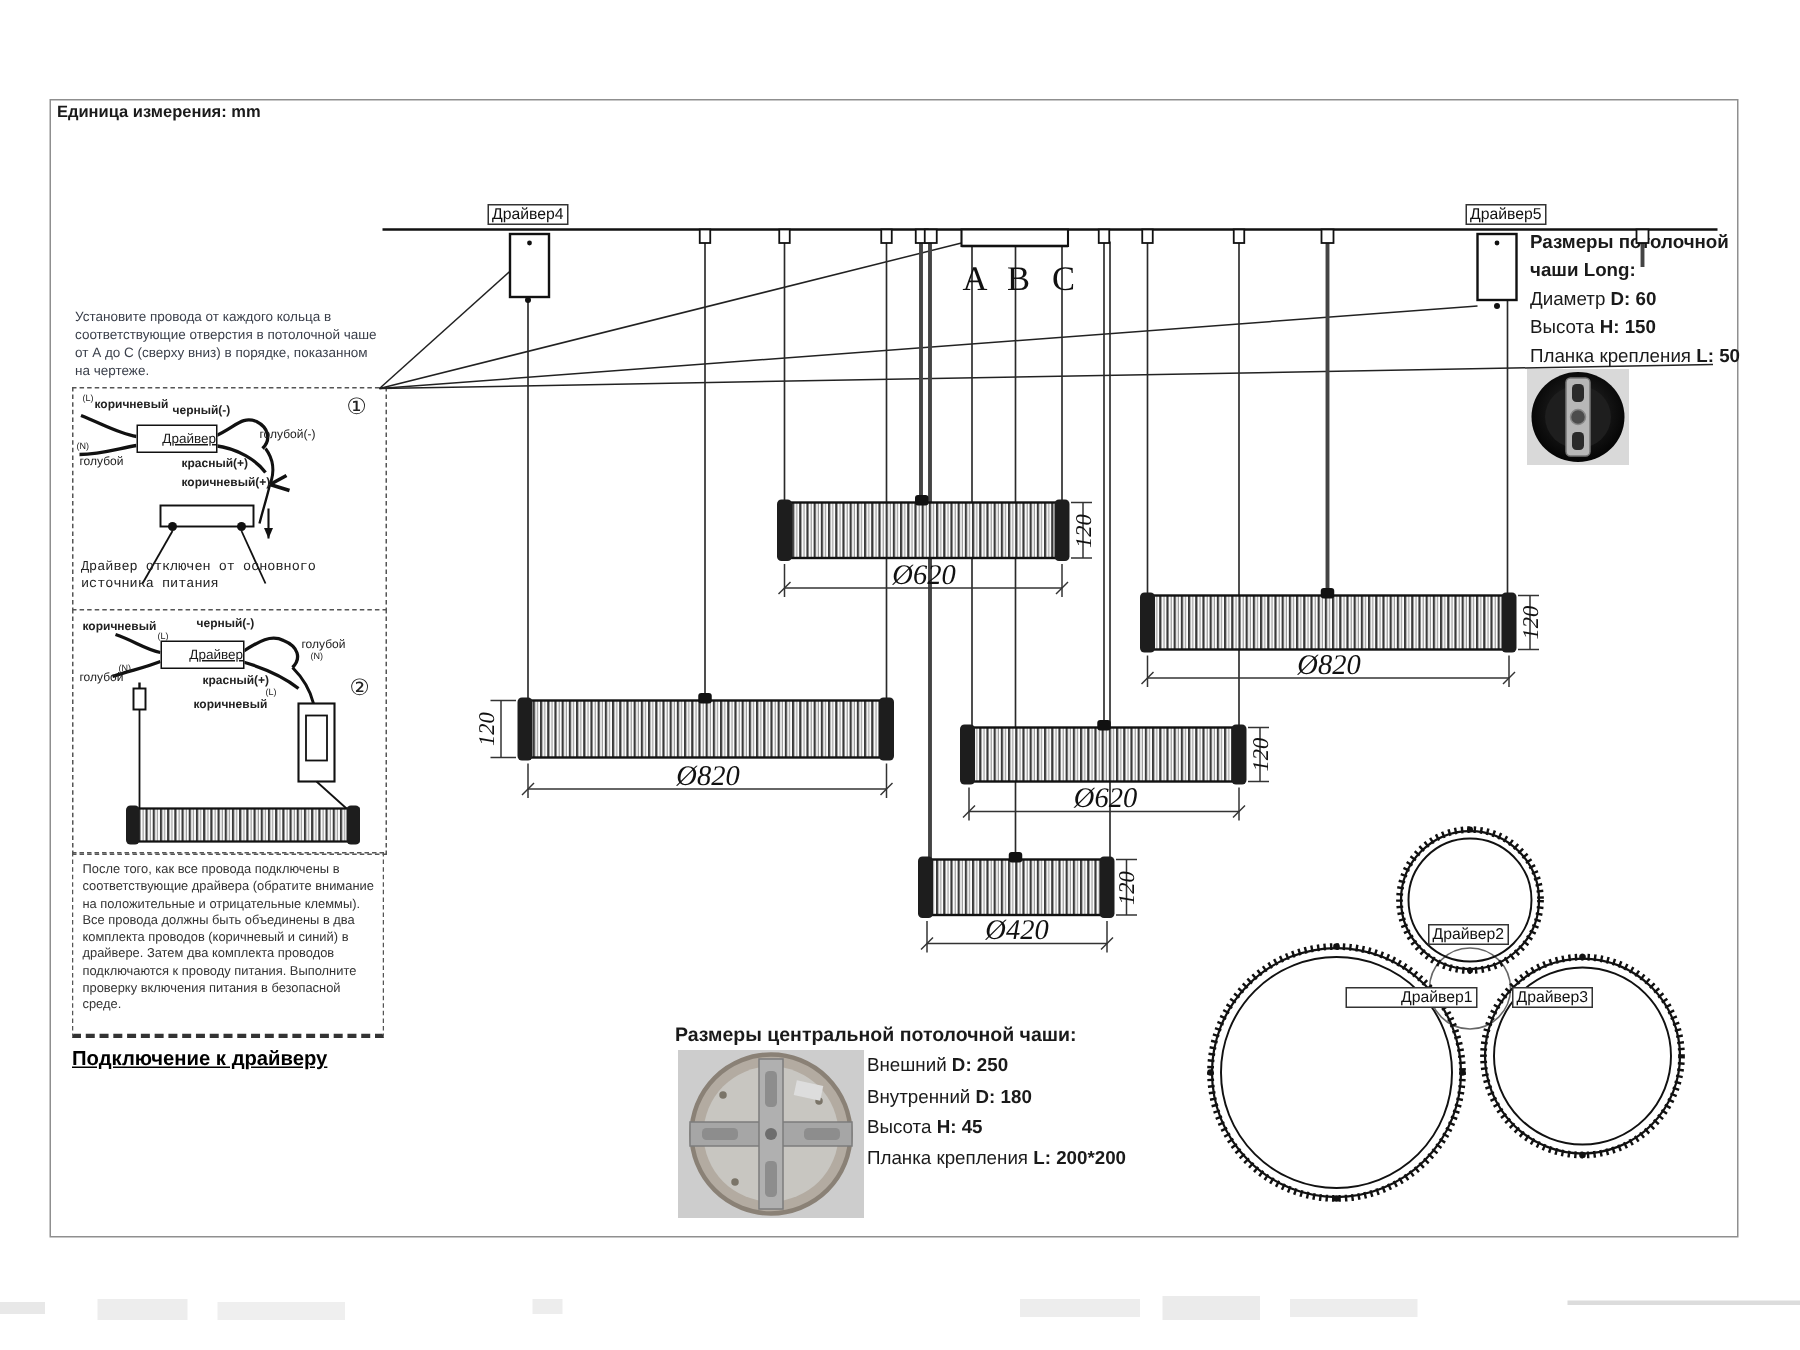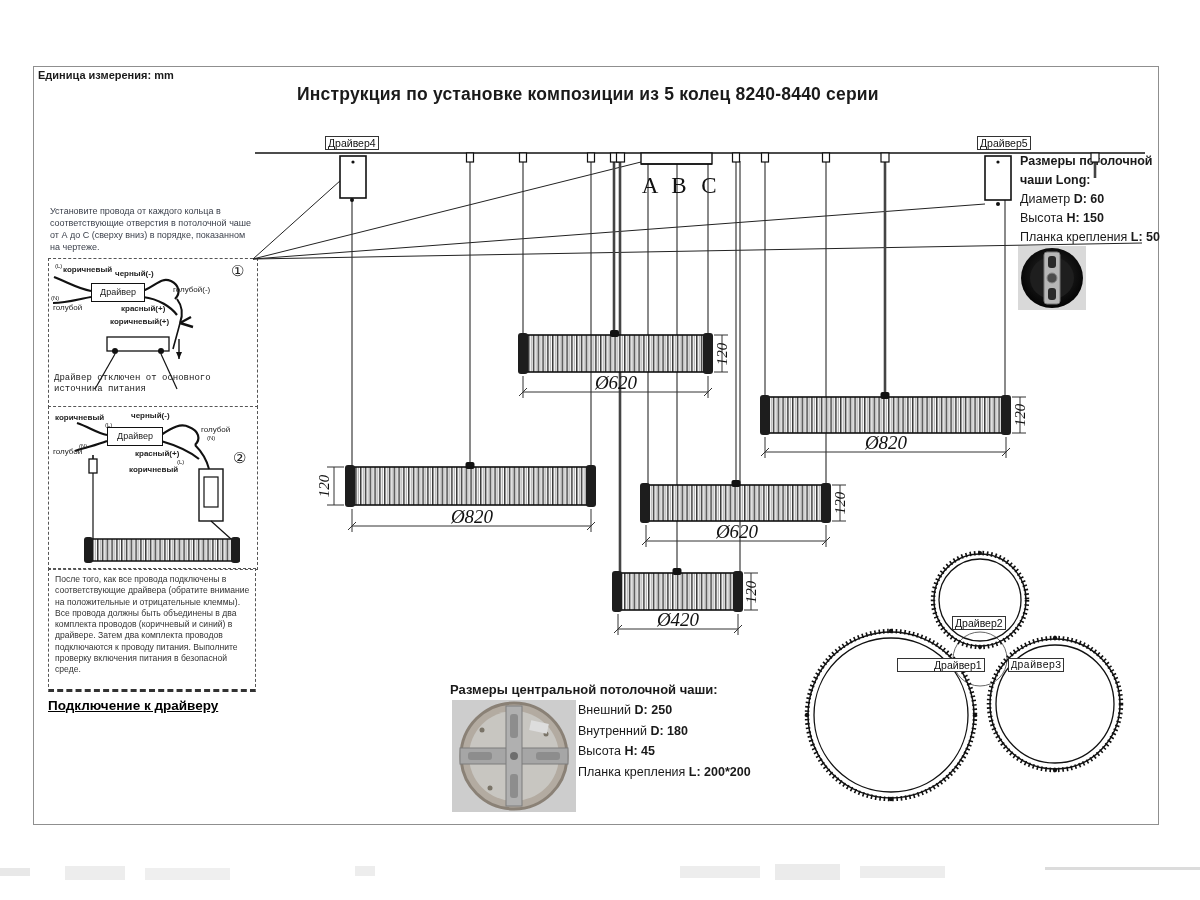--- a/index.html
+++ b/index.html
@@ -12,21 +12,21 @@
   .title{left:297px;top:84px;font-size:17.5px;font-weight:bold;letter-spacing:.2px;}
   .tag{position:absolute;border:1px solid #333;background:#fff;font-size:10.5px;
        line-height:12px;padding:0 2px;color:#111;z-index:6;}
   
   .intro{position:absolute;left:50px;top:205px;width:206px;font-size:9px;
          line-height:12px;color:#3a3f4a;}
   .wbox{position:absolute;left:48px;width:208px;border:1px dashed #555;background:#fff;}
   .wbox .lbl{position:absolute;font-size:8px;line-height:9px;color:#222;}
   .wbox .mark{position:absolute;font-size:6px;color:#222;}
   .wbox .drv{position:absolute;border:1.5px solid #111;background:#fff;
-             font-size:9px;text-align:center;}
+             font-size:9px;text-align:right;text-decoration:underline;}
   .wbox .num{position:absolute;font-size:15px;color:#222;}
   .cap1{position:absolute;left:5px;top:114px;width:198px;font-size:9px;line-height:11px;color:#222;font-family:Liberation Mono, monospace;}
   .notebox{position:absolute;left:48px;top:568px;width:208px;height:124px;
            border:1px dashed #555;border-bottom:3px dashed #333;box-sizing:border-box;}
   .notetext{position:absolute;left:6px;top:5px;width:196px;font-size:8.6px;
             line-height:11.3px;color:#333;}
   .conn-h{left:48px;top:698px;font-size:13.5px;font-weight:bold;text-decoration:underline;color:#000;}
   .conn-p{position:absolute;left:48px;width:390px;font-size:13.5px;font-weight:bold;
           line-height:18px;color:#000;white-space:normal;}
   
@@ -41,21 +41,20 @@
   .artifact{position:absolute;z-index:1;}
 </style>
 </head>
 <body>
 
 <div class="page">
 
   <div class="frame"></div>
 
   <div class="t unit">Единица измерения: mm</div>
-  <div class="t title">Инструкция по установке композиции из 5 колец 8240-8440 серии</div>
 
   <svg class="mainsvg" width="1200" height="900" viewBox="0 0 1200 900">
     <defs>
       <pattern id="flute" width="4.8" height="8" patternUnits="userSpaceOnUse">
         <rect width="4.8" height="8" fill="#fdfdfd"></rect>
         <rect x="0" width="1.5" height="8" fill="#3a3a3a"></rect>
         <rect x="2.8" width="0.8" height="8" fill="#9c9c9c"></rect>
       </pattern>
     </defs>
 
@@ -244,21 +243,21 @@
         <circle cx="1055" cy="638" r="2.2" fill="#111" stroke="none"></circle>
         <circle cx="1055" cy="770" r="2.2" fill="#111" stroke="none"></circle>
       </g>
     </g>
   </svg>
 
   <div class="tag" style="left:325px;top:136px;">Драйвер4</div>
   <div class="tag" style="left:977px;top:136px;">Драйвер5</div>
   <div class="tag" style="left:897px;top:658px;padding-left:36px;">Драйвер1</div>
   <div class="tag" style="left:952px;top:616px;">Драйвер2</div>
-  <div class="tag" style="left:1008px;top:658px;font-family:Liberation Mono, monospace;">Драйвер3</div>
+  <div class="tag" style="left:1008px;top:658px;">Драйвер3</div>
 
   <div class="intro" style="white-space:normal;">Установите провода от каждого кольца в соответствующие отверстия в потолочной чаше от А до С (сверху вниз) в порядке, показанном на чертеже.</div>
 
   <div class="wbox" style="top:258px;height:148px;">
     <svg width="208" height="148" viewBox="0 0 208 148" style="position:absolute;left:0;top:0;" fill="none">
       <path d="M5 18 C 20 24, 30 30, 42 32" stroke="#111" stroke-width="2.2"></path>
       <path d="M4 44 C 18 44, 30 40, 42 38" stroke="#111" stroke-width="2.2"></path>
       <path d="M94 32 C 108 26, 112 18, 122 22 C 130 26, 132 34, 126 40" stroke="#111" stroke-width="2.2"></path>
       <path d="M94 38 C 110 40, 122 48, 128 56" stroke="#111" stroke-width="2.2"></path>
       <path d="M128 40 C 134 48, 134 56, 131 64" stroke="#111" stroke-width="2"></path>
@@ -273,21 +272,21 @@
       <path d="M130 100 L 127 93 L 133 93 Z" fill="#111"></path>
     </svg>
     <span class="mark" style="left:6px;top:4px;">(L)</span>
     <span class="lbl" style="left:14px;top:6px;width:44px;white-space:normal;font-weight:bold;">коричневый</span>
     <span class="lbl" style="left:66px;top:10px;font-weight:bold;">черный(-)</span>
     <div class="drv" style="left:42px;top:24px;width:52px;height:17px;line-height:17px;">Драйвер</div>
     <span class="lbl" style="left:124px;top:26px;">голубой(-)</span>
     <span class="mark" style="left:2px;top:36px;">(N)</span>
     <span class="lbl" style="left:4px;top:44px;">голубой</span>
     <span class="lbl" style="left:72px;top:45px;font-weight:bold;">красный(+)</span>
-    <span class="lbl" style="left:61px;top:58px;font-weight:bold;">коричневый(+)</span>
+    <span class="lbl" style="left:72px;top:58px;font-weight:bold;">коричневый(+)</span>
     <span class="num" style="left:182px;top:3px;">①</span>
     <div class="cap1" style="white-space:normal;">Драйвер отключен от основного источника питания</div>
   </div>
 
   <div class="wbox" style="top:406px;height:162px;">
     <svg width="208" height="162" viewBox="0 0 208 162" style="position:absolute;left:0;top:0;" fill="none">
       <path d="M28 16 C 40 20, 48 26, 58 28" stroke="#111" stroke-width="2.2"></path>
       <path d="M26 44 C 38 40, 48 38, 58 34" stroke="#111" stroke-width="2.2"></path>
       <path d="M112 28 C 124 20, 132 16, 140 20 C 150 24, 152 32, 146 38" stroke="#111" stroke-width="2.2"></path>
       <path d="M112 34 C 126 38, 140 44, 150 52" stroke="#111" stroke-width="2.2"></path>

